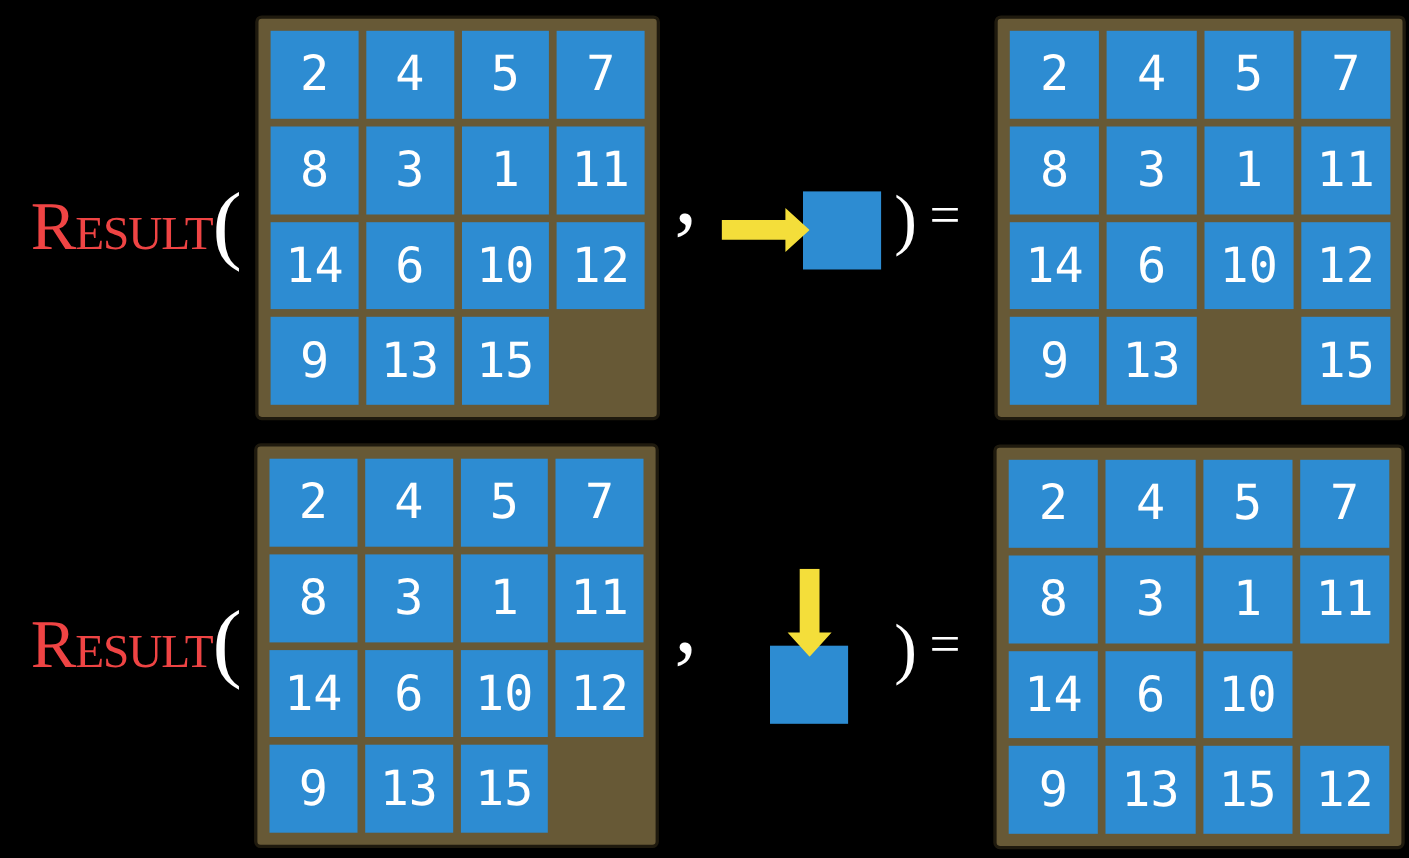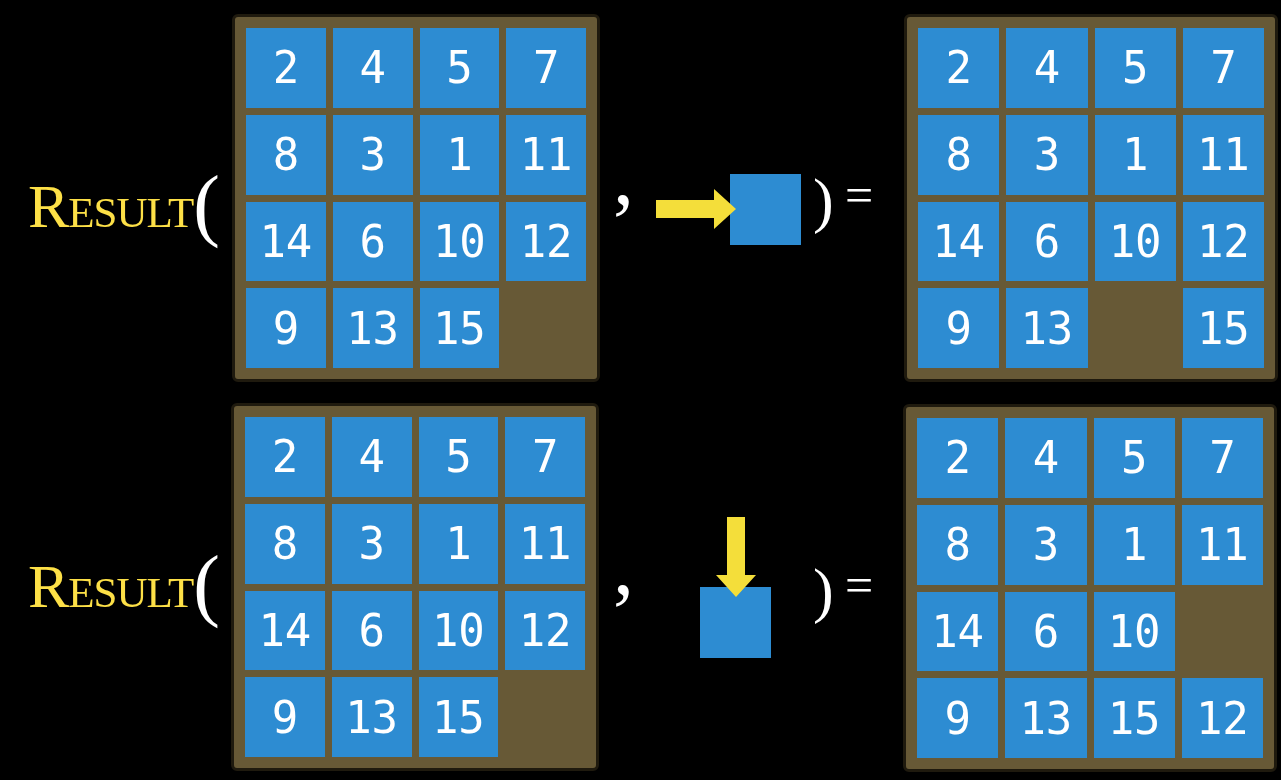--- a/index.html
+++ b/index.html
@@ -1,19 +1,19 @@
 <!DOCTYPE html>
 <html><head>
 <meta charset="utf-8">
 <style>
   html,body{margin:0;padding:0;background:#000;overflow:hidden;}
   .canvas{position:relative;width:1281px;height:780px;background:#000000;font-family:"Liberation Serif",serif;}
 
   .func-label{position:absolute;left:28px;color:#ffffff;white-space:nowrap;}
-  .fname{font-variant:small-caps;font-size:62px;line-height:1;letter-spacing:-1px;color:#fde047;}
+  .fname{font-variant:small-caps;font-size:62px;line-height:1;letter-spacing:-1px;color:#ef4444;}
   .open-paren{font-size:80px;line-height:1;position:relative;top:4px;font-weight:300;color:#ffffff;}
 
   .board{position:absolute;width:368px;height:368px;box-sizing:border-box;background:#675936;
          border:3px solid #1f1a0e;border-radius:6px;padding:11px;
          display:grid;grid-template-columns:repeat(4,1fr);grid-template-rows:repeat(4,1fr);gap:7px;}
   .board.wide{width:374px;}
   .tile{background:#2d8cd2;display:flex;align-items:center;justify-content:center;
         font-family:"DejaVu Sans Mono",monospace;font-size:44px;color:#ffffff;}
   .tile:empty{background:transparent;}
 

